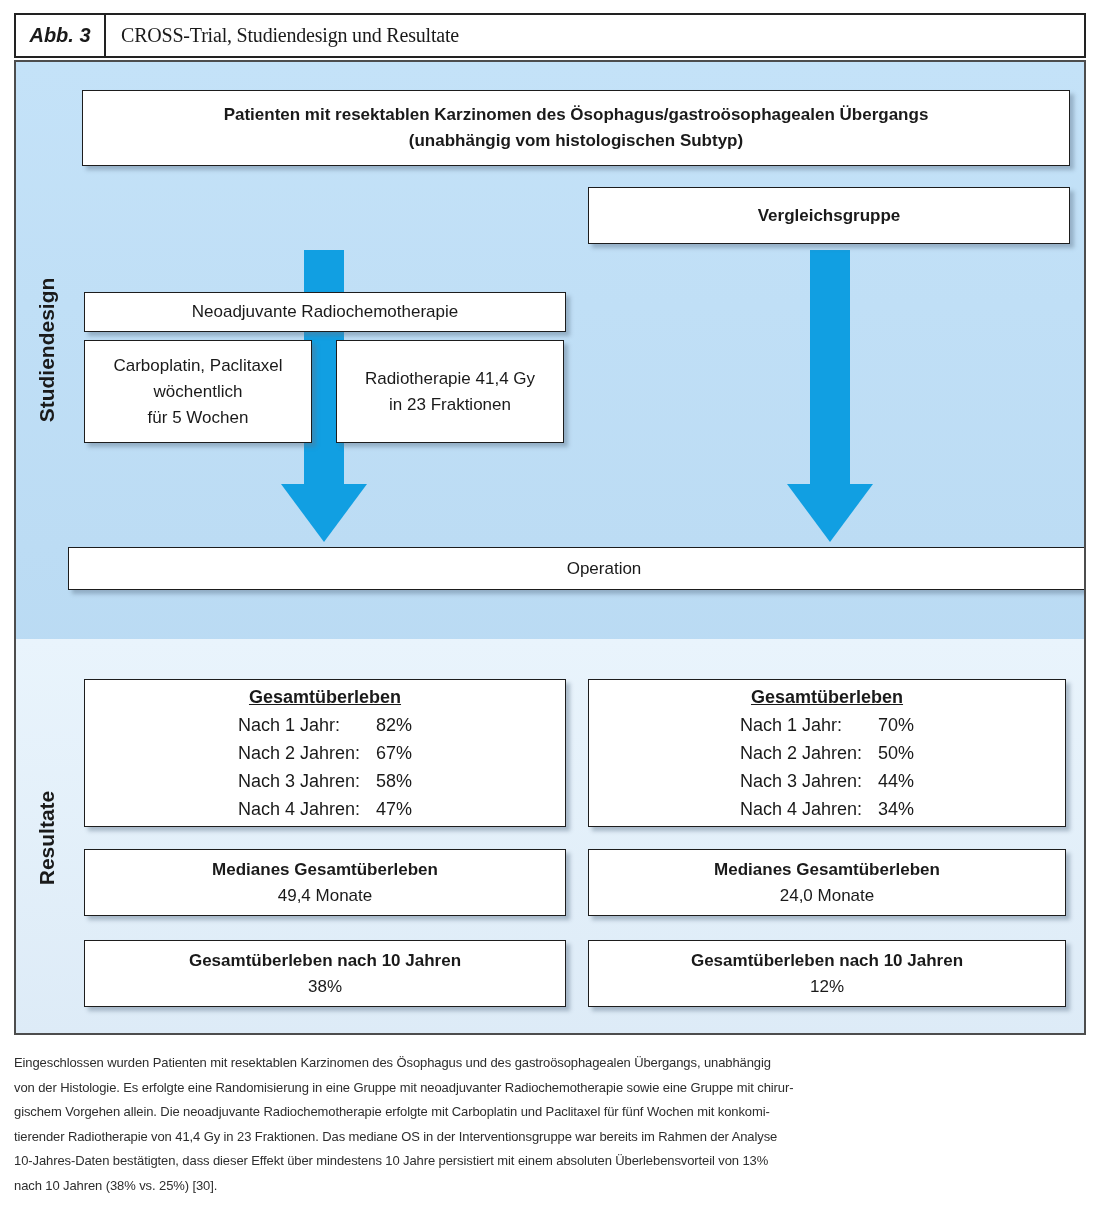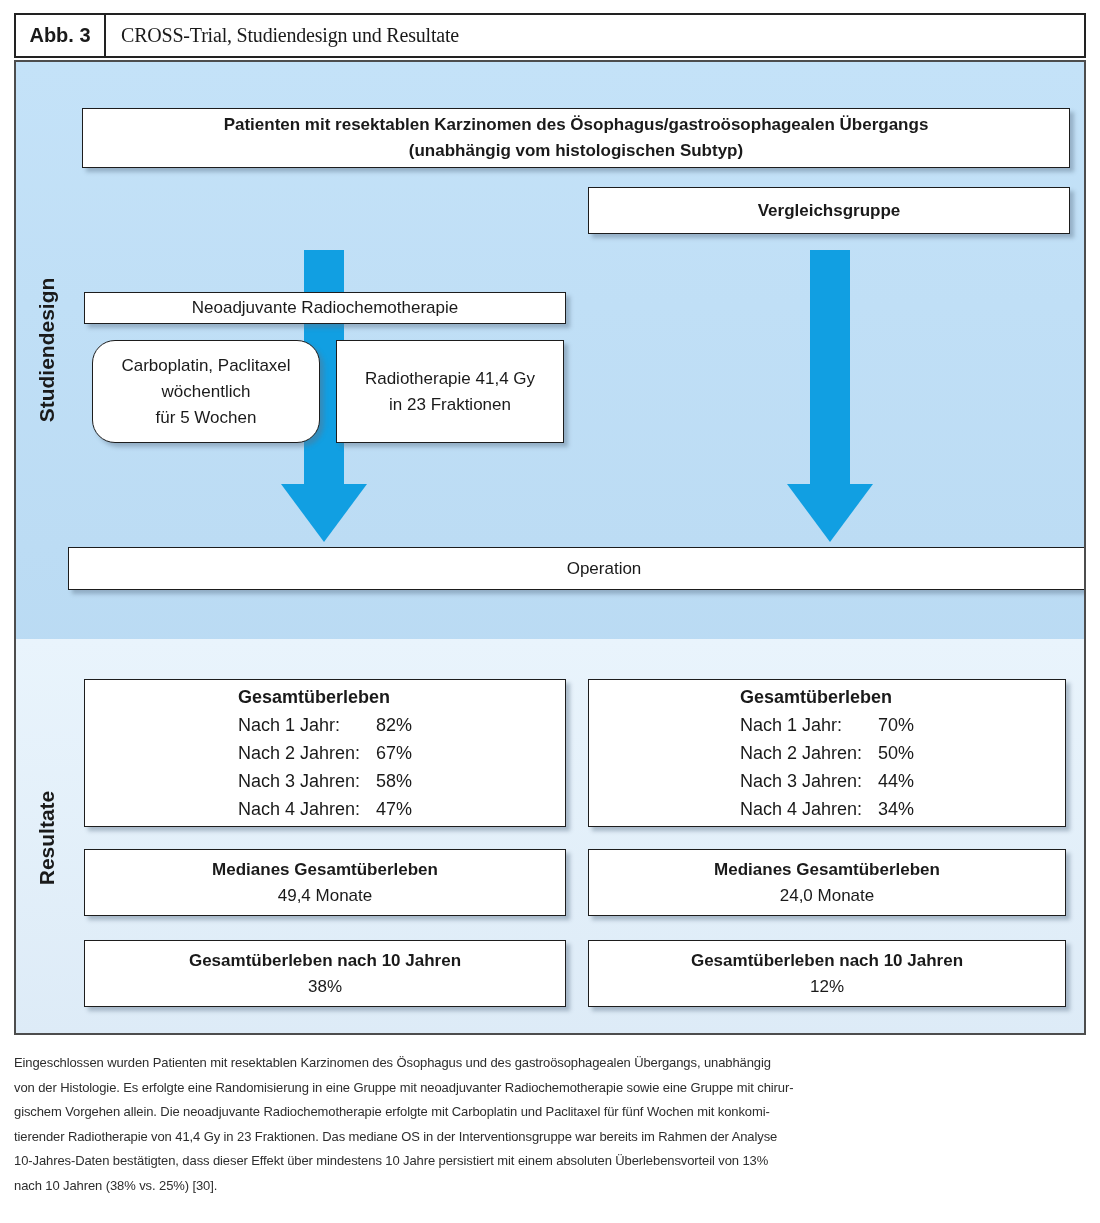--- a/index.html
+++ b/index.html
@@ -17,21 +17,21 @@
     width:1100px;height:1223px;background:#ffffff;
     font-family:"Liberation Sans", sans-serif;color:var(--text);
     position:relative;
   }
   .titlebar{
     position:absolute;left:14px;top:13px;width:1072px;height:45px;
     border:2px solid #222;background:#fff;display:flex;align-items:stretch;
   }
   .titlebar .figlabel{
     width:90px;display:flex;align-items:center;justify-content:center;
-    font-weight:bold;font-size:20px;border-right:2px solid #222;
+    font-weight:bold;font-size:20px;border-right:2px solid #222;font-style:italic;
   }
   .titlebar .figtitle{
     display:flex;align-items:center;padding-left:15px;font-size:20px;
     letter-spacing:-0.2px;
     font-family:Liberation Serif, serif;
   }
   .panel{
     position:absolute;left:14px;top:60px;width:1072px;height:975px;
     border:2px solid var(--panel-border);
     background:linear-gradient(to bottom,var(--design-bg-top),var(--design-bg-bot));
@@ -53,21 +53,21 @@
     position:absolute;width:0;height:0;
     border-left:43px solid transparent;border-right:43px solid transparent;
     border-top:58px solid var(--arrow);
   }
   .vlabel{
     position:absolute;width:240px;height:30px;line-height:30px;
     font-weight:bold;font-size:21px;text-align:center;
     transform:rotate(-90deg);
   }
   .os-table{display:inline-block;text-align:left;font-size:18px;line-height:28px;}
-  .os-title{font-weight:bold;font-size:18px;line-height:28px;text-align:left;}
+  .os-title{font-weight:bold;font-size:18px;line-height:28px;text-align:center;text-decoration:underline;}
   .os-row{display:flex;}
   .os-row .lbl{width:138px;}
   .caption{
     position:absolute;left:14px;top:1051px;width:1072px;
     font-size:13px;line-height:24.6px;color:#2d2d2d;letter-spacing:-0.1px;
   }
   .caption div{white-space:nowrap;}
 </style>
 </head>
 <body>
@@ -81,34 +81,34 @@
   <div class="results-bg"></div>
 
   <div class="vlabel" style="left:-89px;top:273px;">Studiendesign</div>
   <div class="vlabel" style="left:-89px;top:761px;">Resultate</div>
 
   <div class="shaft" style="left:288px;top:188px;width:40px;height:236px;"></div>
   <div class="ahead" style="left:265px;top:422px;"></div>
   <div class="shaft" style="left:794px;top:188px;width:40px;height:236px;"></div>
   <div class="ahead" style="left:771px;top:422px;"></div>
 
-  <div class="box bold" style="left:66px;top:46px;width:988px;height:60px;">
+  <div class="box bold" style="left:66px;top:28px;width:988px;height:76px;">
     <div>Patienten mit resektablen Karzinomen des Ösophagus/gastroösophagealen Übergangs</div>
     <div>(unabhängig vom histologischen Subtyp)</div>
   </div>
 
-  <div class="box bold" style="left:572px;top:125px;width:482px;height:47px;">
+  <div class="box bold" style="left:572px;top:125px;width:482px;height:57px;">
     <div>Vergleichsgruppe</div>
   </div>
 
-  <div class="box" style="left:68px;top:230px;width:482px;height:32px;">
+  <div class="box" style="left:68px;top:230px;width:482px;height:40px;">
     <div>Neoadjuvante Radiochemotherapie</div>
   </div>
 
-  <div class="box" style="left:76px;top:278px;width:228px;height:103px;border-radius:23px;">
+  <div class="box" style="left:68px;top:278px;width:228px;height:103px;">
     <div>Carboplatin, Paclitaxel</div>
     <div>wöchentlich</div>
     <div>für 5 Wochen</div>
   </div>
   <div class="box" style="left:320px;top:278px;width:228px;height:103px;">
     <div>Radiotherapie 41,4 Gy</div>
     <div>in 23 Fraktionen</div>
   </div>
 
   <div class="box" style="left:52px;top:485px;width:1072px;height:43px;text-align:center;">

